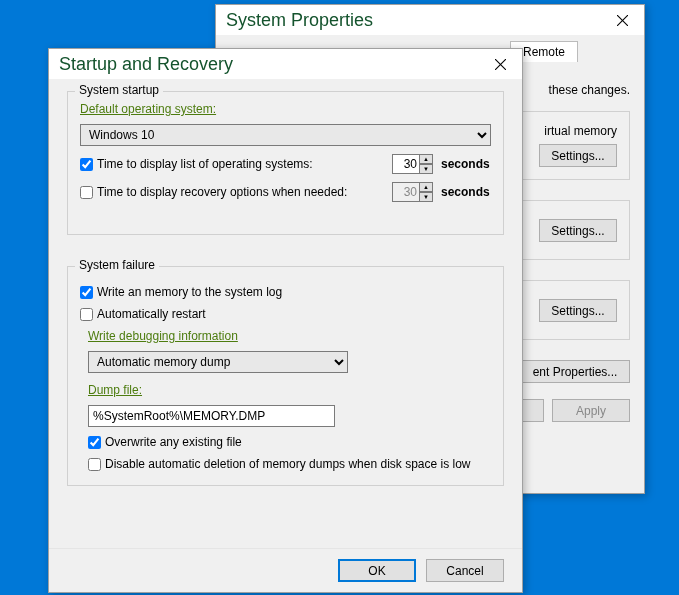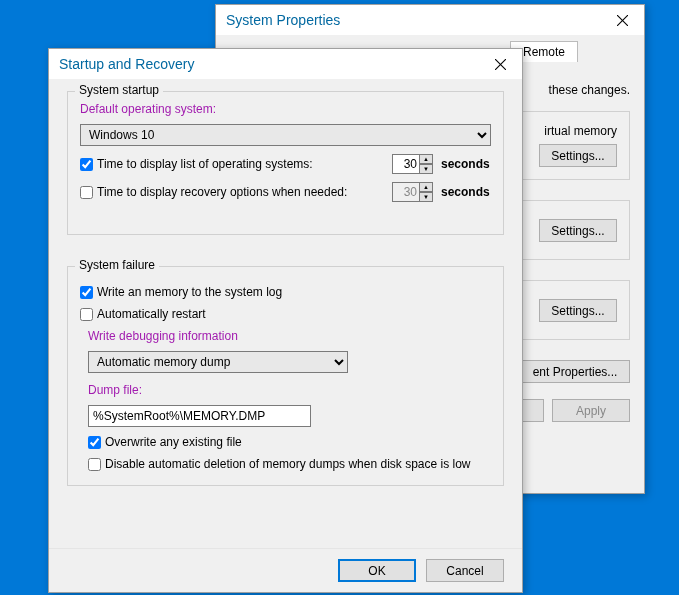--- a/index.html
+++ b/index.html
@@ -1,51 +1,51 @@
 <!DOCTYPE html>
 <html><head>
 <meta charset="utf-8">
 <style>
 * { box-sizing: border-box; margin: 0; padding: 0; font-family: "Segoe UI", Tahoma, sans-serif; font-size: 12px; }
 body { width: 679px; height: 595px; background: #0078d7; overflow: hidden; position: relative; }
 
 .window { position: absolute; background: #fff; border: 1px solid #a0a0a0; box-shadow: 2px 2px 8px rgba(0,0,0,0.25); }
 .titlebar { display: flex; align-items: center; justify-content: space-between; height: 30px; padding: 0 10px; background: #fff; }
-.titlebar-title { color: #0369a1; font-size: 14px; }
+.titlebar-title { color: #14532d; font-size: 18px; }
 .close-x { width: 24px; height: 24px; display: flex; align-items: center; justify-content: center; cursor: pointer; }
 .close-x svg { width: 11px; height: 11px; }
 
 .bg-window { left: 215px; top: 4px; width: 430px; height: 490px; background: #f0f0f0; }
 .bg-body { padding: 10px 14px; background: #f0f0f0; }
 .bg-hint { margin: 8px 0 14px 0; color: #000; }
 .bg-tab { position: absolute; top: 36px; right: 66px; background: #fff; border: 1px solid #bbb; border-bottom: none; padding: 3px 12px; }
 .bg-panel { border: 1px solid #d0d0d0; margin-bottom: 20px; padding: 12px; background: #f0f0f0; }
 .bg-btn-row { display: flex; justify-content: flex-end; gap: 8px; margin-top: 6px; }
 .bg-btn, .btn { min-width: 78px; height: 23px; background: #e1e1e1; border: 1px solid #adadad; cursor: pointer; font-size: 12px; }
 .bg-btn:disabled { color: #888; }
 .bg-bottom { display: flex; justify-content: flex-end; gap: 8px; padding: 6px 14px; background: #f0f0f0; }
 
 .fg-window { left: 48px; top: 48px; width: 475px; height: 545px; background: #fff; }
 .fg-body { padding: 12px 18px 6px 18px; background: #f0f0f0; height: calc(100% - 30px - 44px); overflow: hidden; }
 .fieldset { border: 1px solid #d0d0d0; padding: 10px 12px 14px 12px; margin-bottom: 31px; position: relative; }
 .legend { position: absolute; top: -9px; left: 7px; background: #f0f0f0; padding: 0 4px; color: #000; }
 .row { display: flex; align-items: center; margin-top: 8px; gap: 6px; }
-.label { color: #a21caf; }
+.label { color: #4d7c0f; text-decoration: underline; }
 select, input[type="text"] { border: 1px solid #7a7a7a; background: #fff; height: 22px; padding: 0 4px; font-size: 12px; }
 select.combo { width: 100%; background: #e8e8e8; }
 select.combo-narrow { width: 260px; background: #e8e8e8; }
 .chk { width: 13px; height: 13px; margin-right: 4px; }
 .spin-wrap { display: flex; align-items: center; margin-left: auto; }
 .spin { width: 28px; height: 20px; border: 1px solid #7a7a7a; text-align: right; padding-right: 2px; }
 .spin-btns { display: flex; flex-direction: column; margin-left: -1px; }
 .spin-btn { width: 14px; height: 10px; border: 1px solid #7a7a7a; background: #e1e1e1; display: flex; align-items: center; justify-content: center; font-size: 6px; line-height: 1; }
 .spin-unit { margin-left: 8px; width: 50px; font-weight: bold; }
 .row .chk-label { display: flex; align-items: center; }
 .indent { margin-left: 8px; }
-.txt { width: 223px; }
+.txt { width: 247px; }
 .disabled { color: #888; }
 .fg-bottom { height: 44px; display: flex; justify-content: flex-end; align-items: center; gap: 10px; padding: 0 18px; background: #f0f0f0; border-top: 1px solid #e5e5e5; }
 .btn-primary { border: 2px solid #0078d7; background: #e1e1e1; }
 </style>
 </head>
 <body>
 
 <div class="window bg-window">
   <div class="titlebar">
     <span class="titlebar-title">System Properties</span>

